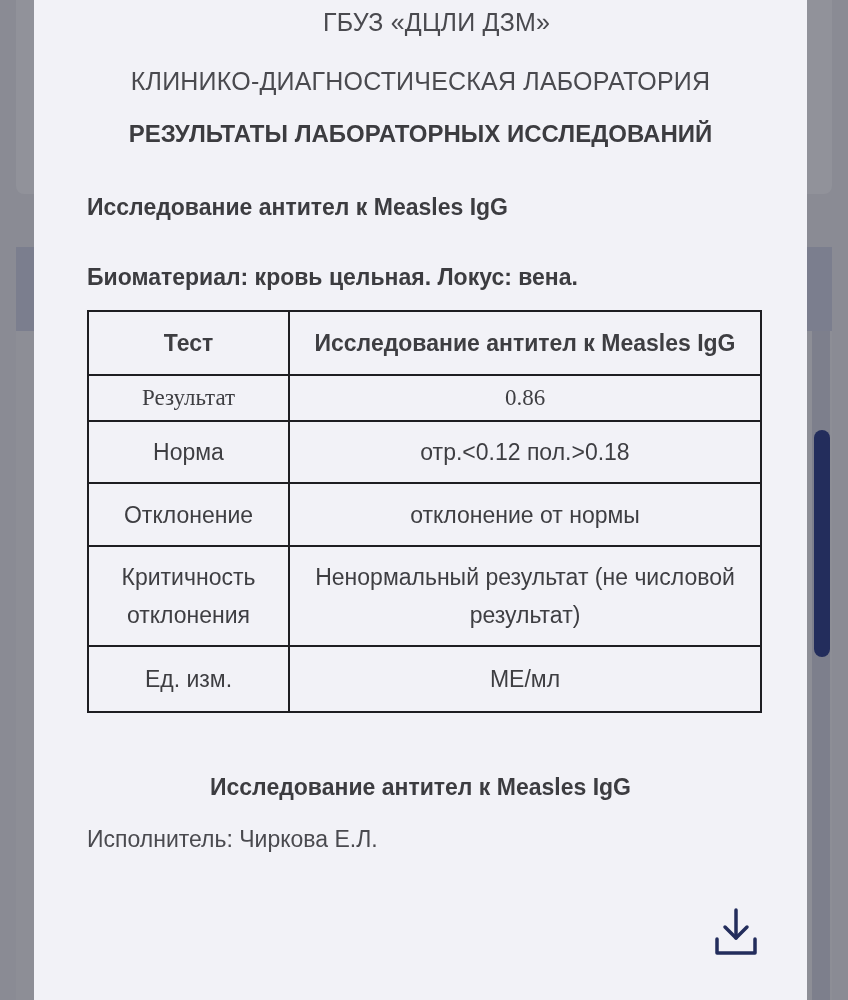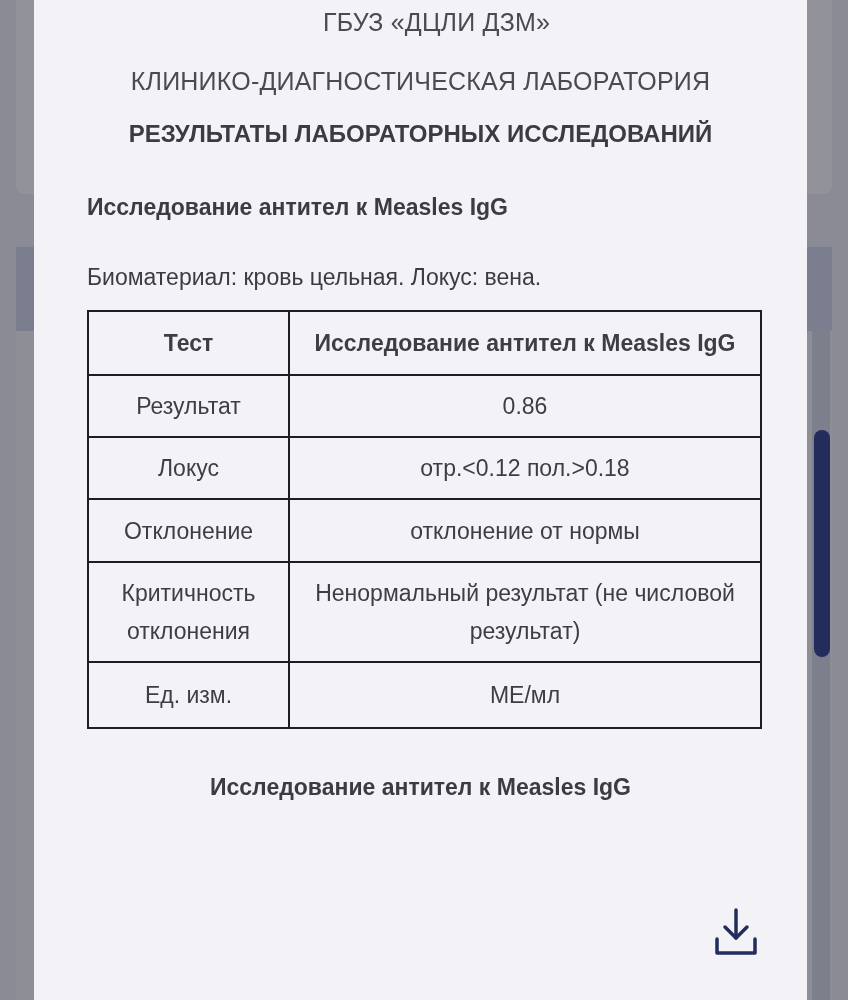--- a/index.html
+++ b/index.html
@@ -47,40 +47,40 @@
   .doc-title {
     position: absolute; left: 0; width: 100%; top: 120px;
     text-align: center; font-size: 24px; font-weight: 700; color: #3c3c40;
   }
   .study-title {
     position: absolute; left: 53px; top: 194px;
     font-size: 23px; font-weight: 700; color: #3c3c40;
   }
   .biomaterial {
     position: absolute; left: 53px; top: 264px;
-    font-size: 23px; font-weight: 400; color: #3c3c40;
+    font-size: 23px; font-weight: 700; color: #3c3c40;
   }
   table.results {
     position: absolute; left: 53px; top: 310px; width: 675px;
     border-collapse: collapse; font-size: 23px; color: #3e3e42;
     font-weight: 300;
   }
   table.results td {
     border: 2px solid #1e1e22;
     padding: 0 10px;
     vertical-align: middle;
     line-height: 38px;
   }
   table.results td.label { width: 201px; text-align: center; }
   table.results td.value { text-align: center; }
   table.results tr.head td {
     font-weight: 700; vertical-align: top; padding-top: 12px; padding-bottom: 12px;
   }
   table.results tr.head td.value { line-height: 38px; }
-  table.results tr.r1 td { height: 62px; }
+  table.results tr.r1 td { height: 46px; font-family: Liberation Serif, serif; }
   table.results tr.r2 td { height: 62px; }
   table.results tr.r3 td { height: 63px; }
   table.results tr.r4 td { height: 100px; }
   table.results tr.r5 td { height: 66px; }
   .footer-title {
     position: absolute; left: 0; width: 100%; top: 774px;
     text-align: center; font-size: 23px; font-weight: 700; color: #3c3c40;
   }
   .executor {
     position: absolute; left: 53px; top: 826px;
@@ -121,39 +121,40 @@
     <tbody>
         <tr class="head">
       <td class="label">Тест</td>
       <td class="value">Исследование антител к Measles IgG</td>
     </tr>
     <tr class="r1">
       <td class="label">Результат</td>
       <td class="value">0.86</td>
     </tr>
     <tr class="r2">
-      <td class="label">Локус</td>
+      <td class="label">Норма</td>
       <td class="value">отр.&lt;0.12 пол.&gt;0.18</td>
     </tr>
     <tr class="r3">
       <td class="label">Отклонение</td>
       <td class="value">отклонение от нормы</td>
     </tr>
     <tr class="r4">
       <td class="label">Критичность отклонения</td>
       <td class="value">Ненормальный результат (не числовой результат)</td>
     </tr>
     <tr class="r5">
       <td class="label">Ед. изм.</td>
       <td class="value">МЕ/мл</td>
     </tr>
   </tbody>
     </table>
 
   <div class="footer-title">Исследование антител к Measles IgG</div>
+  <div class="executor">Исполнитель: Чиркова Е.Л.</div>
 
   <div class="download-btn">
     <svg viewBox="0 0 48 52" fill="none" stroke="#232d5c" stroke-width="3.5" stroke-linecap="round" stroke-linejoin="round">
       <line x1="24" y1="4" x2="24" y2="32"></line>
       <polyline points="13,21 24,32 35,21"></polyline>
       <polyline points="5,33 5,47 43,47 43,33"></polyline>
     </svg>
   </div>
 </div>
 

